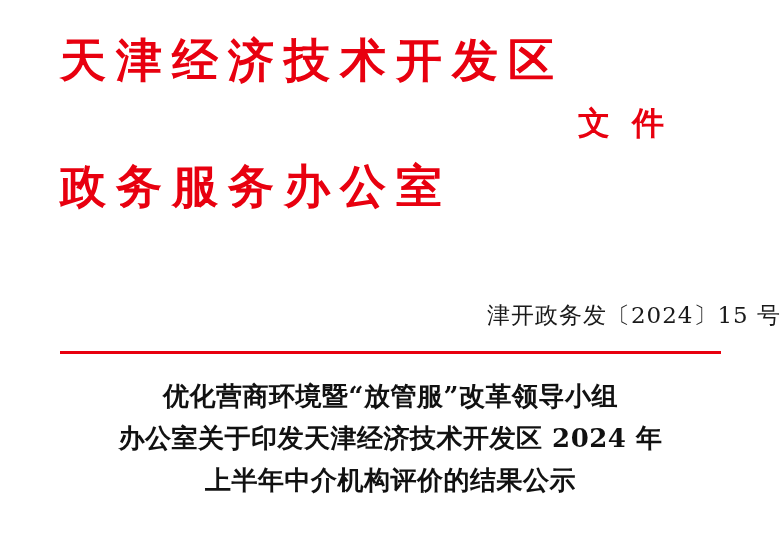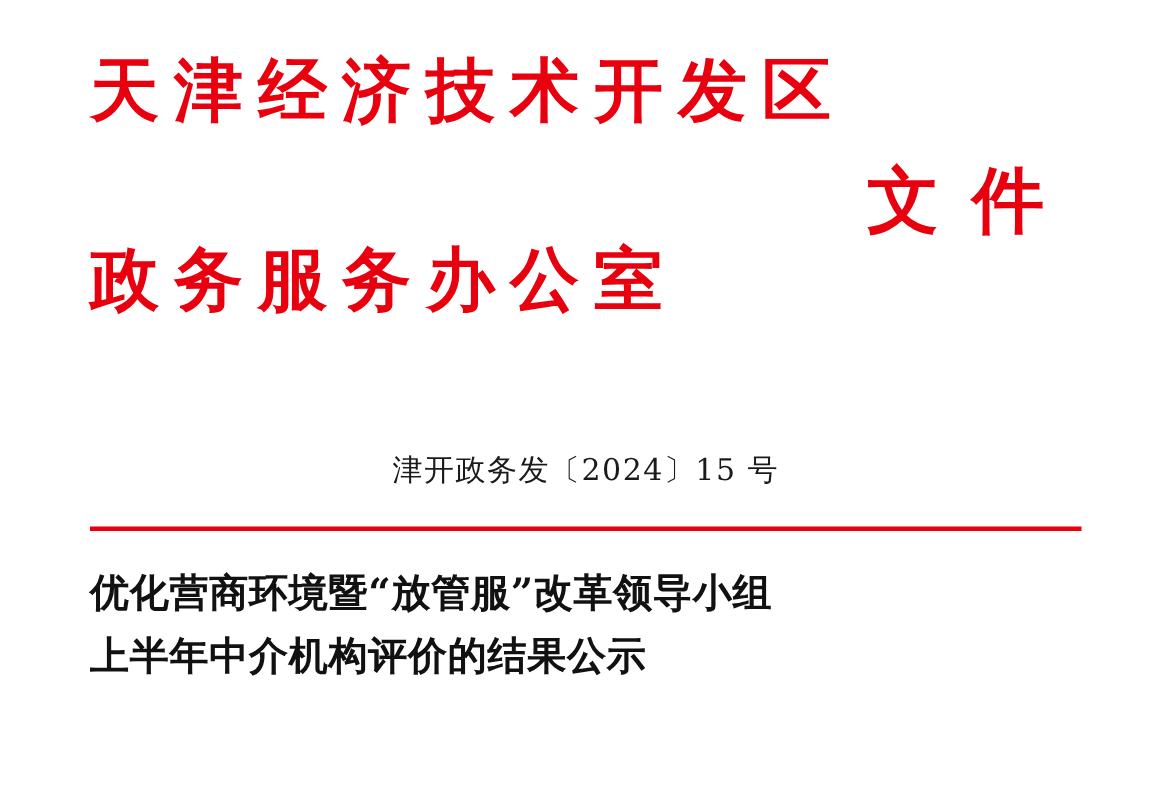--- a/index.html
+++ b/index.html
@@ -45,36 +45,36 @@
     top: 160px;
     font-size: 46px;
     letter-spacing: 10px;
     line-height: 1.15;
     text-align: right;
   }
   .mast-word {
     position: absolute;
     left: 578px;
     top: 102px;
-    font-size: 48px;
+    font-size: 32px;
     letter-spacing: 22px;
     color: #e8000f;
     font-family: "DejaVu Serif", "Liberation Serif", serif;
     font-weight: 700;
     text-align: center;
   }
 
   
   .doc-number {
     position: absolute;
     left: 0;
     right: 0;
     top: 300px;
-    text-align: center;
-    font-size: 20px;
+    text-align: right;
+    font-size: 23px;
     color: #1a1a1a;
     font-family: "DejaVu Serif", "Liberation Serif", serif;
     letter-spacing: 1px;
   }
 
   
   .red-rule {
     position: absolute;
     left: 60px;
     right: 60px;
@@ -82,21 +82,21 @@
     height: 3px;
     background: #e8000f;
   }
 
   
   .title-block {
     position: absolute;
     left: 60px;
     right: 60px;
     top: 375px;
-    text-align: left;
+    text-align: center;
     color: #111111;
     font-family: "DejaVu Serif", "Liberation Serif", serif;
     font-weight: 700;
     font-size: 26px;
     line-height: 1.62;
     letter-spacing: 0.5px;
   }
   .title-line {
     display: block;
     white-space: nowrap;
@@ -112,16 +112,17 @@
     <div class="mast-word">文件</div>
     <div class="mast-line mast-line-2">政务服务办公室</div>
   </div>
 
   <div class="doc-number">津开政务发〔2024〕15 号</div>
 
   <div class="red-rule"></div>
 
   <div class="title-block">
     <span class="title-line">优化营商环境暨“放管服”改革领导小组</span>
+    <span class="title-line">办公室关于印发天津经济技术开发区 2024 年</span>
     <span class="title-line">上半年中介机构评价的结果公示</span>
   </div>
 
 </div>
 
 </body></html>

